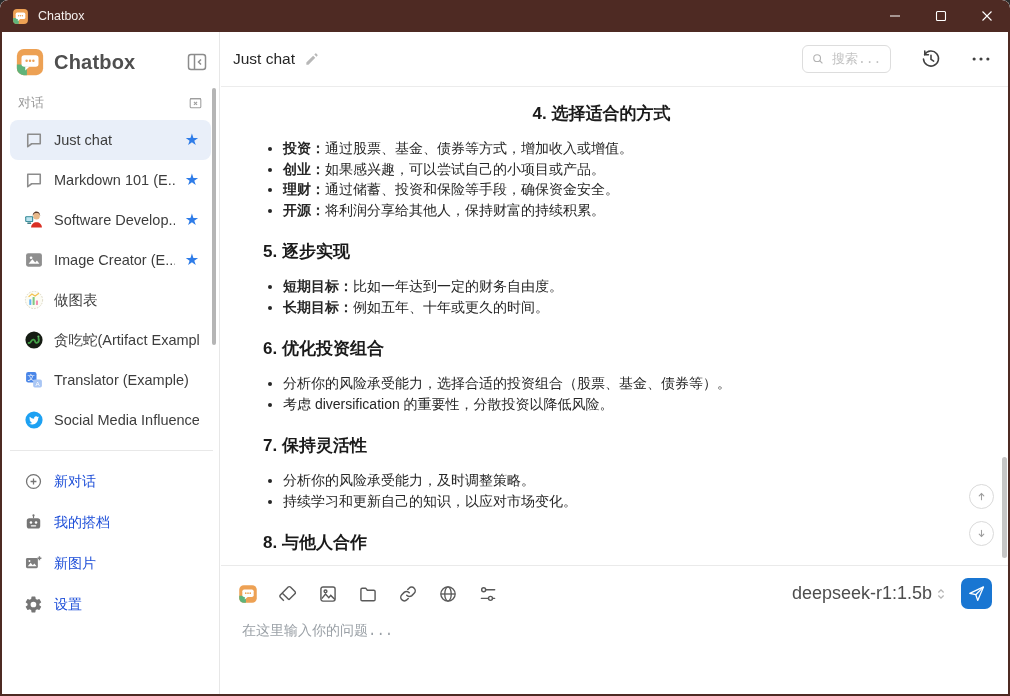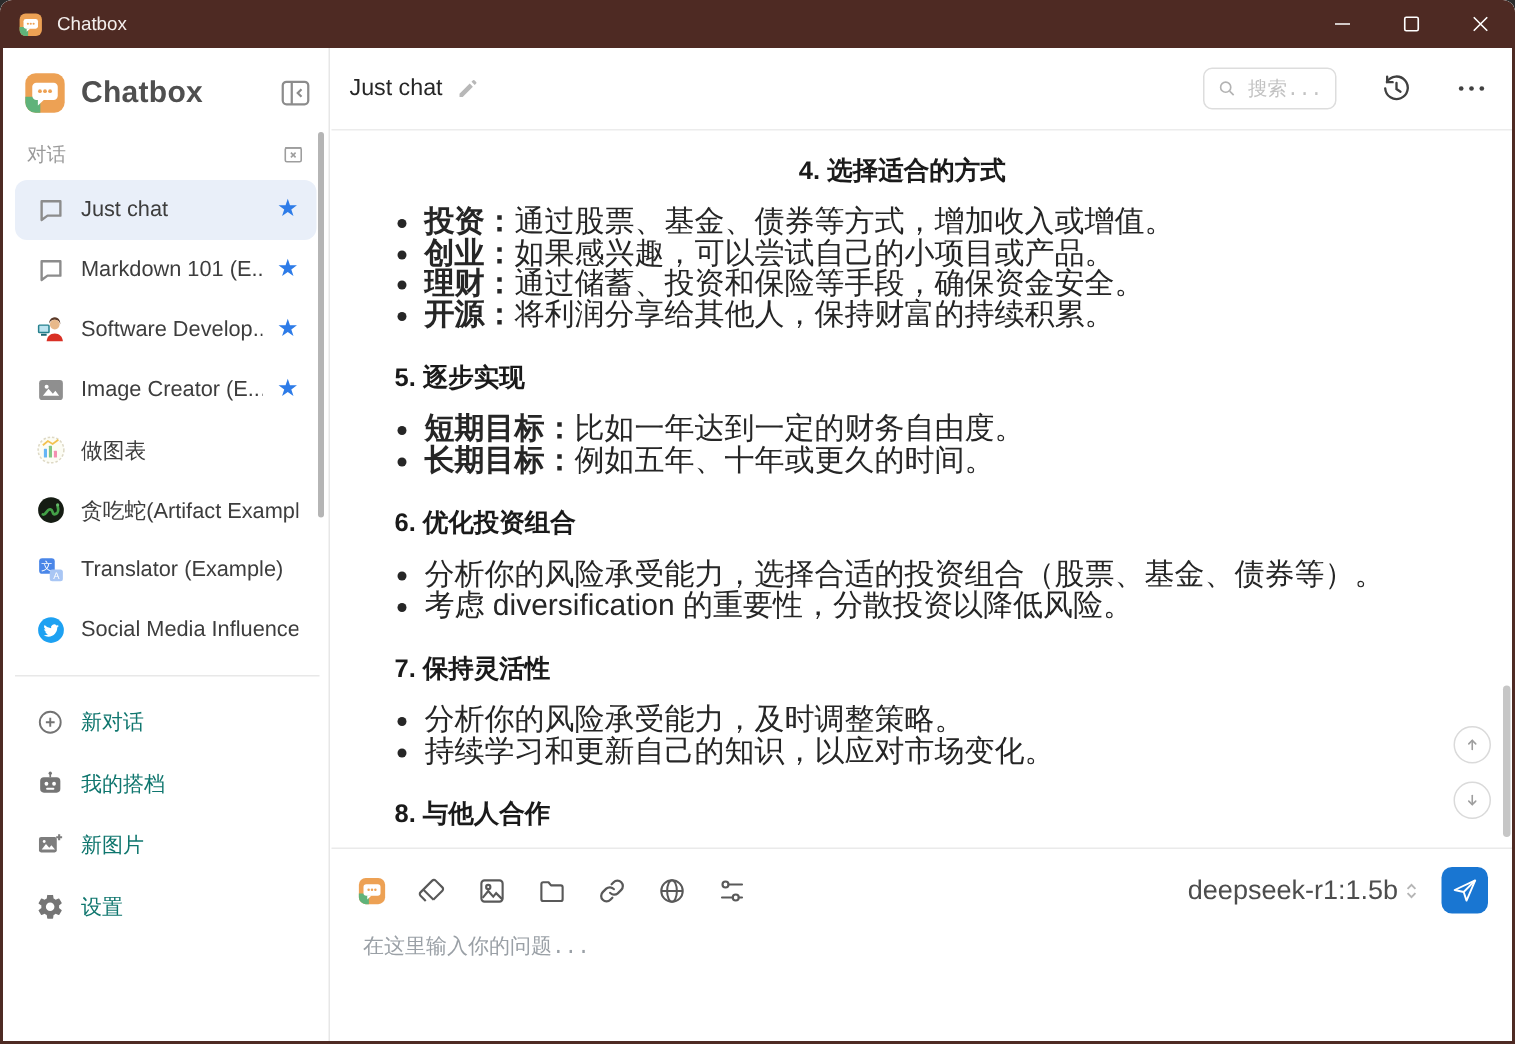--- a/index.html
+++ b/index.html
@@ -29,21 +29,21 @@
   .clear-btn svg{width:100%;height:100%;}
   .conv-list{position:absolute;top:88px;left:0;right:0;}
   .conv-item{height:40px;margin:0 8px;padding:0 12px 0 14px;border-radius:8px;display:flex;align-items:center;gap:10px;cursor:pointer;}
   .conv-item.selected{background:var(--sel,#e9eff9);}
   .ci-icon{width:20px;height:20px;flex:0 0 20px;display:inline-flex;}
   .ci-icon svg{width:100%;height:100%;}
   .ci-label{font-size:14.5px;color:#3d3d3d;white-space:nowrap;overflow:hidden;}
   .ci-star{margin-left:auto;color:var(--accent,#2e7ce8);font-size:16px;line-height:1;cursor:pointer;}
   .sb-divider{position:absolute;left:8px;right:6px;top:418px;height:1px;background:#e8e8e8;}
   .footer-list{position:absolute;top:429px;left:0;right:0;}
-  .footer-item{height:41px;margin:0 8px;padding:0 14px;border-radius:8px;display:flex;align-items:center;gap:11px;cursor:pointer;font-size:14px;color:#0f766e;}
+  .footer-item{height:41px;margin:0 8px;padding:0 14px;border-radius:8px;display:flex;align-items:center;gap:11px;cursor:pointer;font-size:14px;color:#1d4ed8;}
   .footer-item.muted{color:#a7a7a7;}
   .fi-icon{width:19px;height:19px;flex:0 0 19px;display:inline-flex;}
   .fi-icon svg{width:100%;height:100%;}
   .sb-scroll{position:absolute;right:3px;top:56px;width:4px;height:257px;border-radius:2px;background:#b5b5b5;cursor:pointer;}
 
   
   .main{position:absolute;left:219px;top:0;right:0;bottom:0;background:#fff;}
   .main-header{position:absolute;top:0;left:0;right:0;height:55px;border-bottom:1px solid #ececec;display:flex;align-items:center;padding:0 16px 0 12px;}
   .page-title{font-size:15.5px;color:#262626;}
   .edit-pencil{width:16px;height:16px;margin-left:9px;display:inline-flex;cursor:pointer;}
@@ -55,21 +55,21 @@
   .search-input::placeholder{color:#c2c2c2;}
   .hist-btn{width:22px;height:22px;margin-left:29px;display:inline-flex;cursor:pointer;}
   .hist-btn svg{width:100%;height:100%;}
   .more-btn{width:22px;height:22px;margin-left:28px;display:inline-flex;cursor:pointer;}
   .more-btn svg{width:100%;height:100%;}
 
   .content{position:absolute;top:56px;left:0;height:477px;right:8px;overflow:hidden;padding:12px 60px 0 42px;}
   .content h3{font-size:17px;line-height:24px;font-weight:700;color:#1a1a1a;margin:20px 0 0 0;}
   .content section:first-child h3{margin-top:2px;text-align:center;}
   .content ul{margin:12px 0 0 0;padding:0 0 0 20px;list-style:disc;}
-  .content li{font-size:20px;line-height:20.5px;color:#262626;}
+  .content li{font-size:14px;line-height:20.5px;color:#262626;}
   .content li .term{font-weight:700;}
 
   .scroll-fab{position:absolute;right:14px;width:25px;height:25px;border-radius:50%;border:1px solid #dadada;background:#fff;display:flex;align-items:center;justify-content:center;cursor:pointer;}
   .scroll-fab svg{width:15px;height:15px;}
   .fab-up{top:452px;}
   .fab-down{top:489px;}
   .main-scroll{position:absolute;right:1px;top:425px;width:5px;height:101px;border-radius:3px;background:#c6c6c6;cursor:pointer;}
 
   
   .composer{position:absolute;left:0;right:0;top:533px;bottom:0;border-top:1px solid #eaeaea;background:#fff;}

